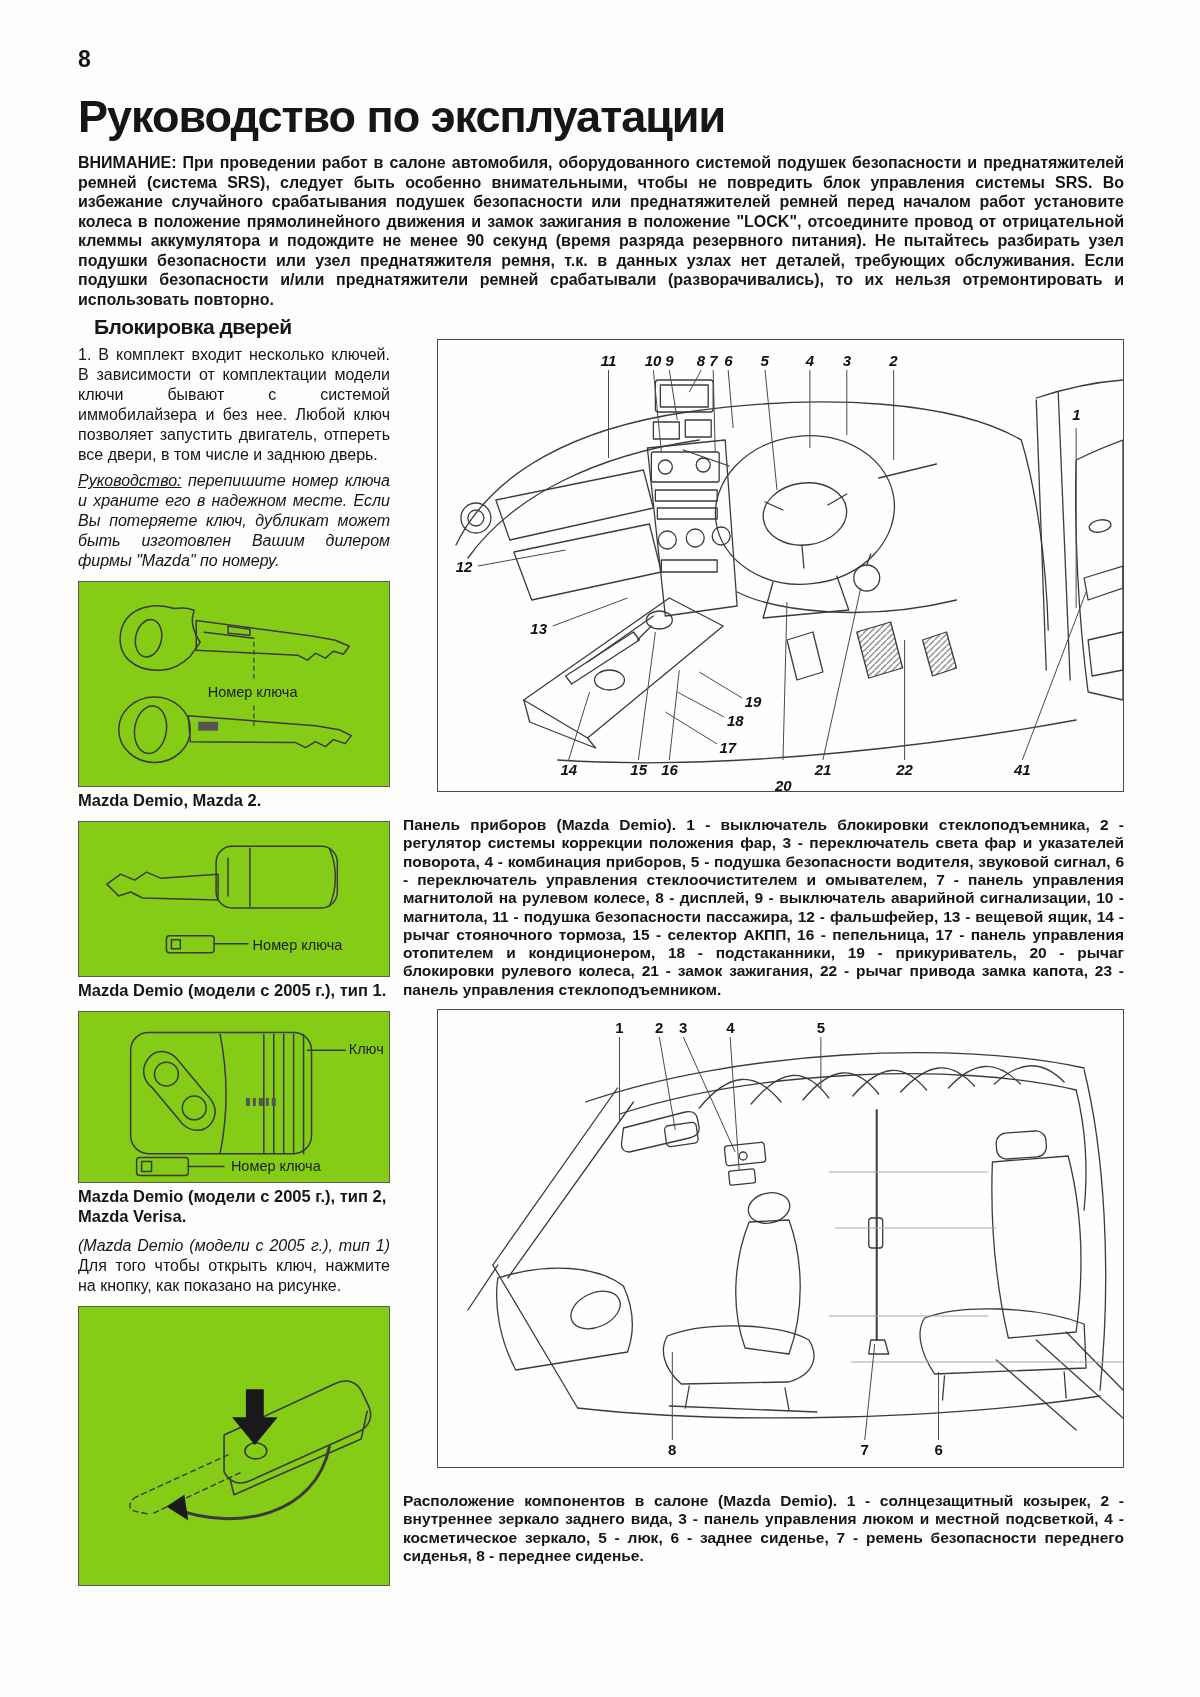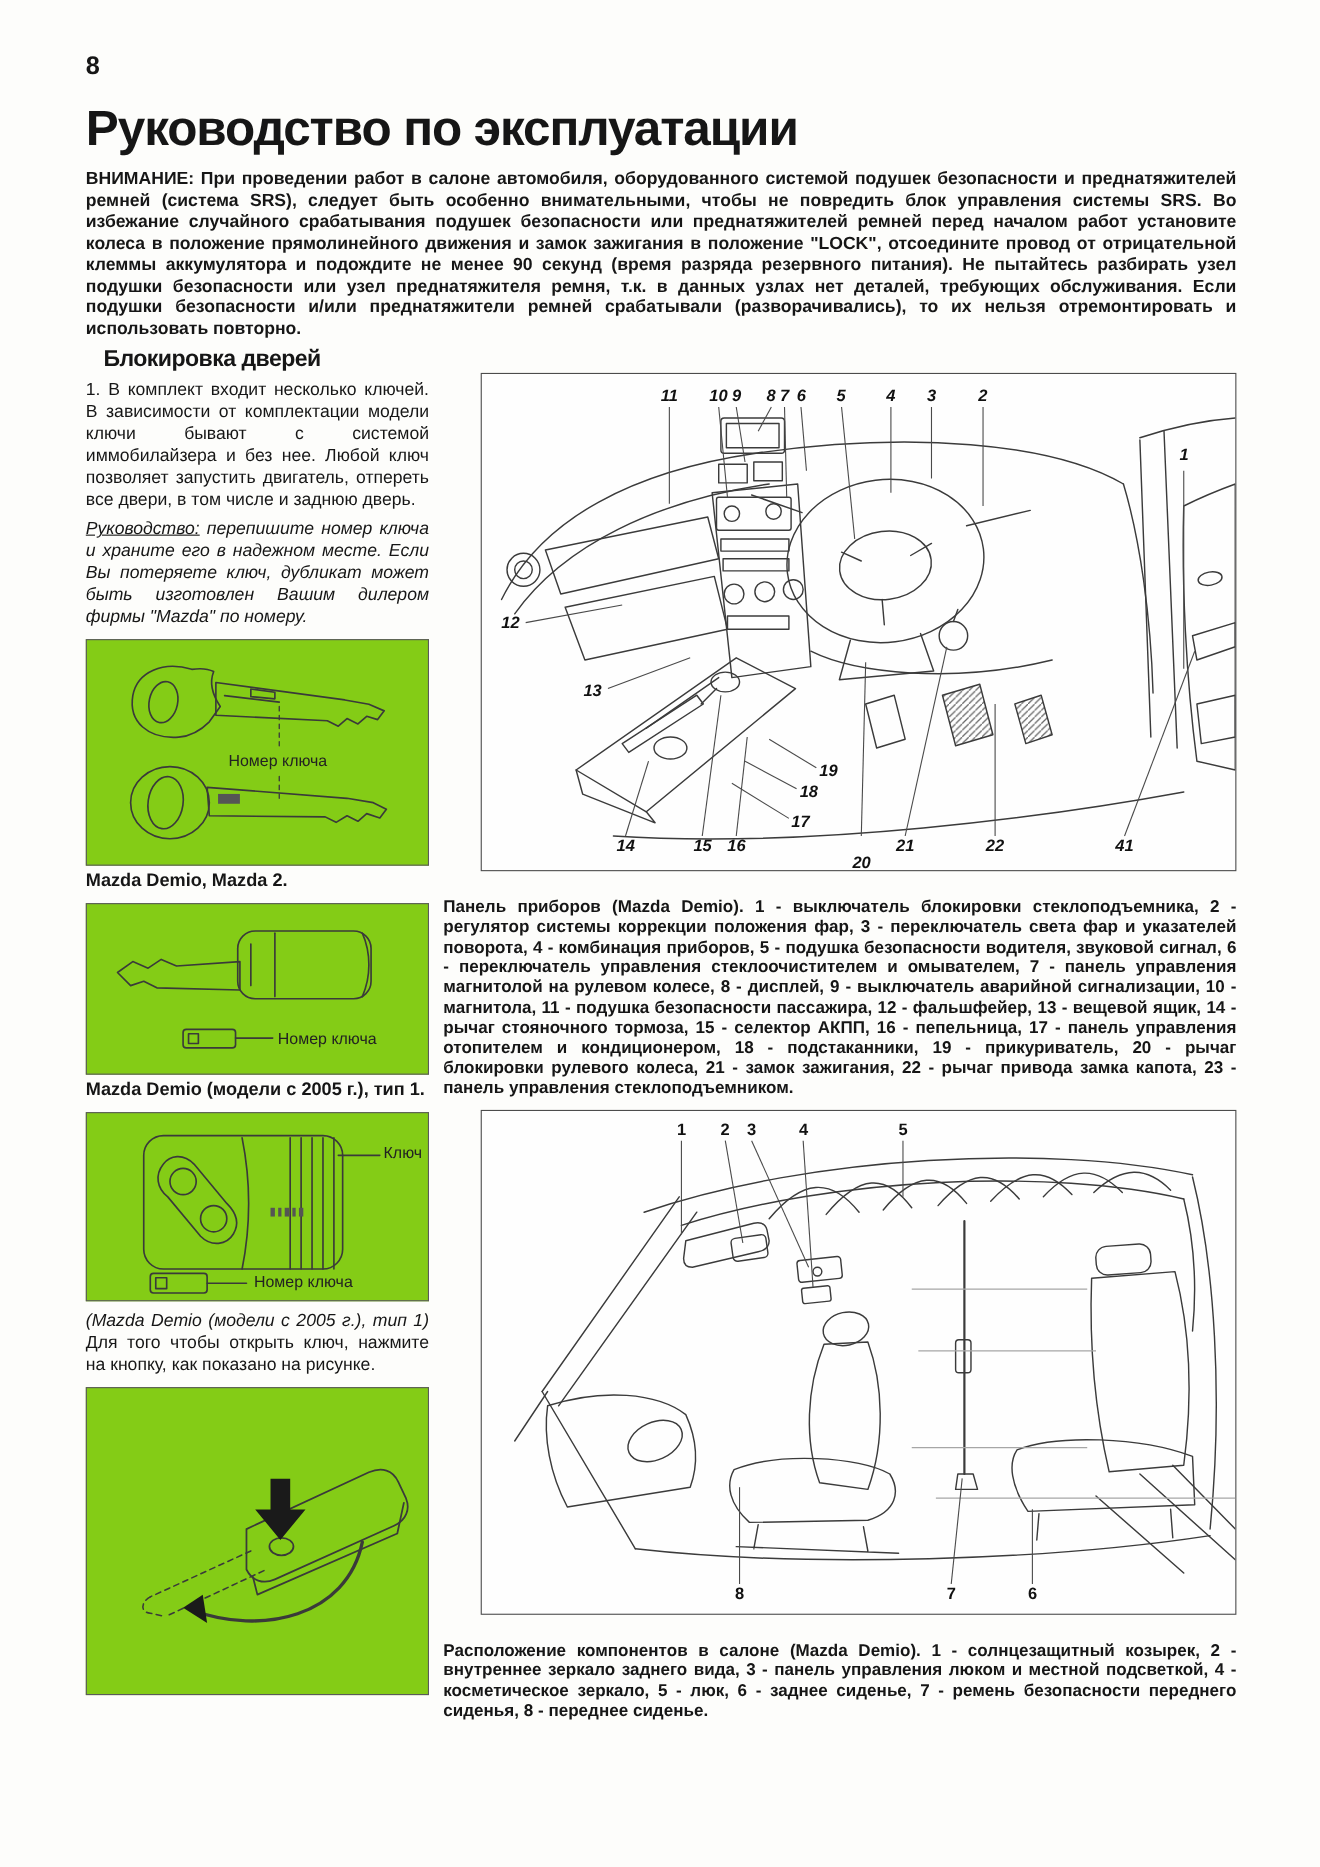--- a/index.html
+++ b/index.html
@@ -107,20 +107,21 @@
             </g>
             <path d="M230,38 L268,38"></path>
             <rect x="58" y="146" width="52" height="18" rx="3"></rect>
             <rect x="63" y="150" width="10" height="10"></rect>
             <path d="M110,155 L146,155"></path>
           </g>
         </svg>
         <span class="fig-label" style="left:87%;top:22%;transform:translateY(-50%)">Ключ</span>
         <span class="fig-label" style="left:49%;top:91%;transform:translateY(-50%)">Номер ключа</span>
       </div>
+      <p class="fig-caption">Mazda Demio (модели с 2005 г.), тип 2, Mazda Verisa.</p>
 
       <p class="body-text open-note"><span class="italic">(Mazda Demio (модели с 2005 г.), тип 1)</span> <span>Для того чтобы открыть ключ, нажмите на кнопку, как показано на рисунке.</span></p>
 
       <div class="fig-box" style="height:278px">
         <svg class="sketch" viewBox="0 0 312 278">
           <g stroke="#3a3a3a" fill="none" stroke-width="1.6" stroke-linejoin="round" stroke-linecap="round">
             <path d="M146,128 L258,76 C270,71 280,74 285,85 L292,100 C296,110 292,120 281,125 L172,174 C161,179 151,175 146,165 Z"></path>
             <path d="M152,172 L156,188 L284,132 L290,104"></path>
             <ellipse cx="178" cy="144" rx="11" ry="8"></ellipse>
             <path d="M168,82 L186,82 L186,110 L200,110 L177,138 L154,110 L168,110 Z" fill="#1a1a1a" stroke="none"></path>

